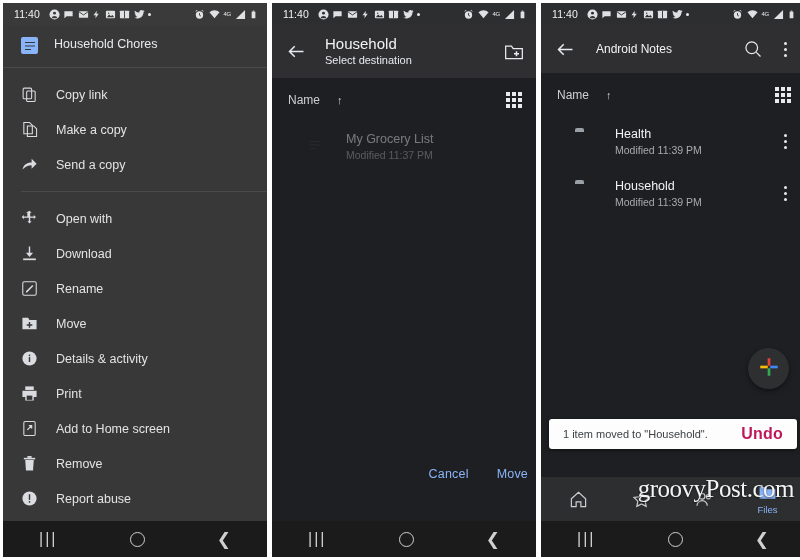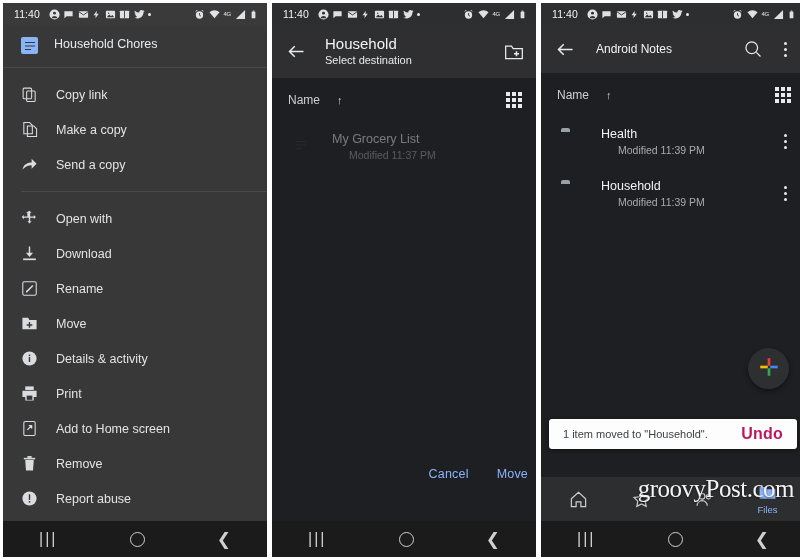--- a/index.html
+++ b/index.html
@@ -101,32 +101,32 @@
   .sortrow {
     display:flex; align-items:center; justify-content:space-between;
     padding: 14px 14px 12px 16px; flex: 0 0 auto;
   }
   .sort-lb { color: #cdd0d3; font-size: 12px; display:flex; align-items:center; gap:17px; }
   .sort-lb .arw { font-size: 11px; }
   .grid-ic { display:grid; grid-template-columns: repeat(3, 4px); gap: 2px; cursor:pointer; }
   .grid-ic i { width:4px; height:4px; background:#e8eaed; display:block; }
 
   
-  .body { flex: 1; position: relative; overflow: hidden; }
+  .body { flex: 1; position: relative; overflow: hidden; padding-left: 14px; }
   .frow { display:flex; align-items:center; padding: 9px 12px 9px 20px; }
   .frow.dim { opacity: .42; }
   .f-ic { width: 20px; height: 20px; flex: 0 0 20px; margin-right: 20px; }
   .folder-ic { width: 20px; height: 15px; background:#9aa0a6; border-radius: 2px; position:relative; }
   .folder-ic::before {
     content:''; position:absolute; top:-3px; left:0; width:9px; height:4px;
     background:#9aa0a6; border-radius: 2px 2px 0 0;
   }
   .f-meta { flex: 1; }
   .f-name { color: #f1f3f4; font-size: 12.5px; line-height: 17px; }
-  .f-sub { color: #a7abae; font-size: 10.5px; line-height: 15px; margin-left: 17px; }
+  .f-sub { color: #a7abae; font-size: 10.5px; line-height: 15px; }
 
   
   .fab {
     position:absolute; right: 16px; bottom: 88px;
     width: 41px; height: 41px; border-radius: 50%;
     background: #2e2f31; box-shadow: 0 2px 5px rgba(0,0,0,.45);
     display:flex; align-items:center; justify-content:center; cursor:pointer;
   }
 
   

